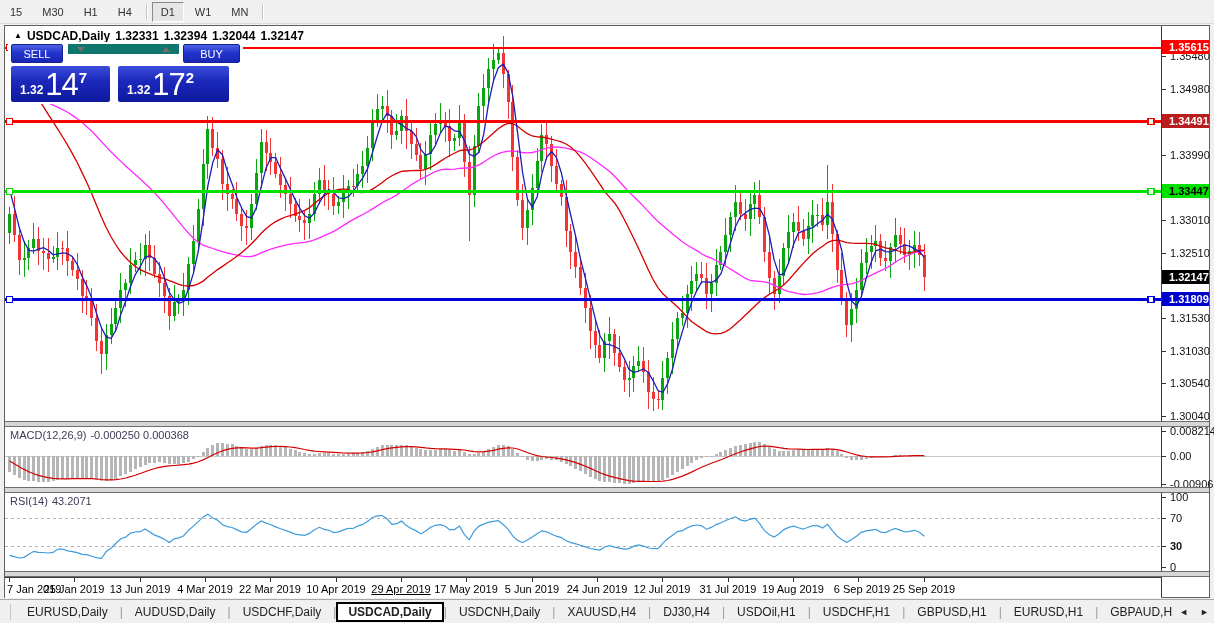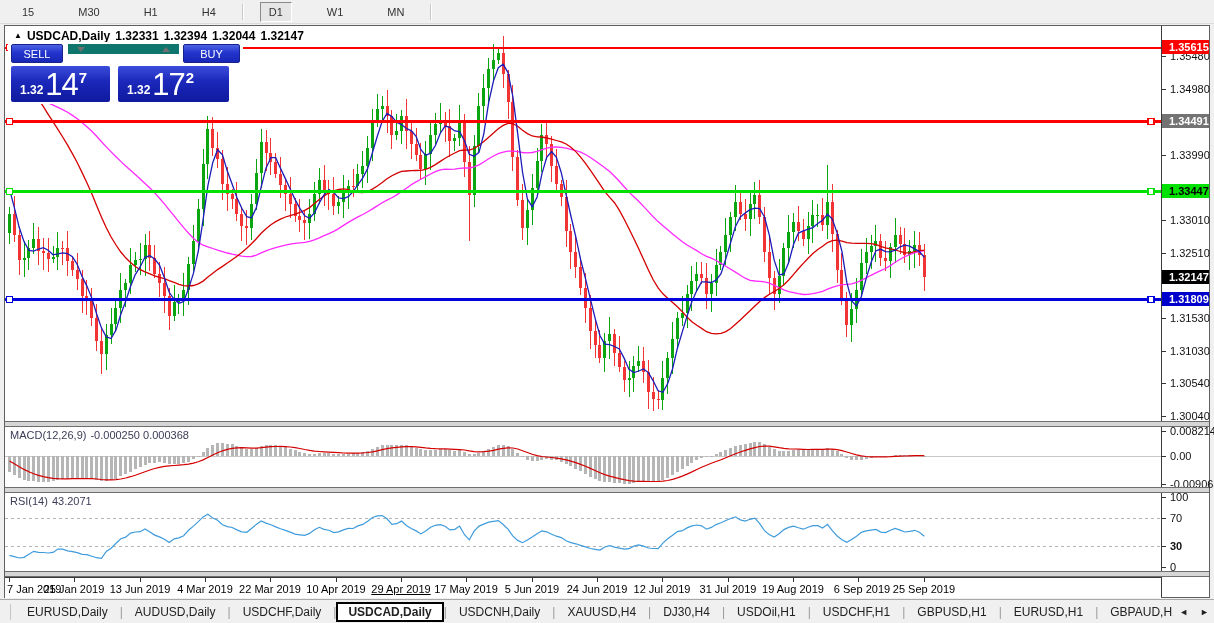--- a/index.html
+++ b/index.html
@@ -1,19 +1,19 @@
 <!DOCTYPE html>
 <html><head>
 <meta charset="utf-8">
 <style>
   html,body{margin:0;padding:0}
   body{width:1214px;height:623px;background:#f0f0f0;font-family:"Liberation Sans",sans-serif;overflow:hidden;position:relative;-webkit-font-smoothing:none}
   
   .tf-toolbar{position:absolute;left:0;top:0;width:100%;height:23px;background:#f0f0f0;border-bottom:1px solid #dcdcdc;display:flex;align-items:center;font-size:11px;color:#333}
-  .tf-btn{padding:3px 8px;margin:0 13px;border:1px solid transparent;cursor:default;line-height:12px}
+  .tf-btn{padding:3px 8px;margin:0 1px;border:1px solid transparent;cursor:default;line-height:12px}
   .tf-btn.active{background:#e6e6e6;border-color:#8a8a8a #ffffff #ffffff #8a8a8a}
   .tf-sep{width:1px;height:16px;background:#c8c8c8;margin:0 4px;box-shadow:1px 0 0 #fff}
   
   .chart-window{position:absolute;left:2px;top:24px;width:1210px;height:575px;background:#f0f0f0}
   .frame{position:absolute;left:2px;top:1px;width:1204px;height:571px;border:1px solid #5f5f5f;background:#fff;box-sizing:content-box}
   .pane{position:absolute;left:0;width:1156px;background:#fff}
   .pane svg{position:absolute;left:0;top:0}
   #pane-main{top:0;height:352px}
   #pane-macd{top:401px;height:60px}
   #pane-rsi{top:467px;height:78px}
@@ -772,21 +772,21 @@
         <div class="axis-label" style="top: 351.092px;">1.30540</div>
         <div class="axis-label" style="top: 384.204px;">1.30040</div>
         <div class="axis-label" style="top: 399px;">0.008214</div>
         <div class="axis-label" style="top: 424px;">0.00</div>
         <div class="axis-label" style="top: 452px;">-0.009066</div>
         <div class="axis-label" style="top: 465px;">100</div>
         <div class="axis-label" style="top: 486px;">70</div>
         <div class="axis-label" style="top: 514px; font-weight: bold;">30</div>
         <div class="axis-label" style="top: 535px;">0</div>
         <div class="axis-badge" style="top: 14px; background: rgb(255, 0, 0); color: rgb(255, 255, 255);">1.35615</div>
-        <div class="axis-badge" style="top: 88.4369px; background: #737373; color: rgb(255, 255, 255);">1.34491</div>
+        <div class="axis-badge" style="top: 88.4369px; background: #b91c1c; color: rgb(255, 255, 255);">1.34491</div>
         <div class="axis-badge" style="top: 157.576px; background: rgb(0, 225, 0); color: rgb(0, 0, 0);">1.33447</div>
         <div class="axis-badge" style="top: 243.668px; background: rgb(0, 0, 0); color: rgb(255, 255, 255);">1.32147</div>
         <div class="axis-badge" style="top: 266.052px; background: rgb(0, 0, 204); color: rgb(255, 255, 255);">1.31809</div>
       </div>
   </div>
 </div>
 
 <div class="tab-bar">
   <div class="tab-grip"></div>
   <div class="tab-strip" id="tab-strip">

